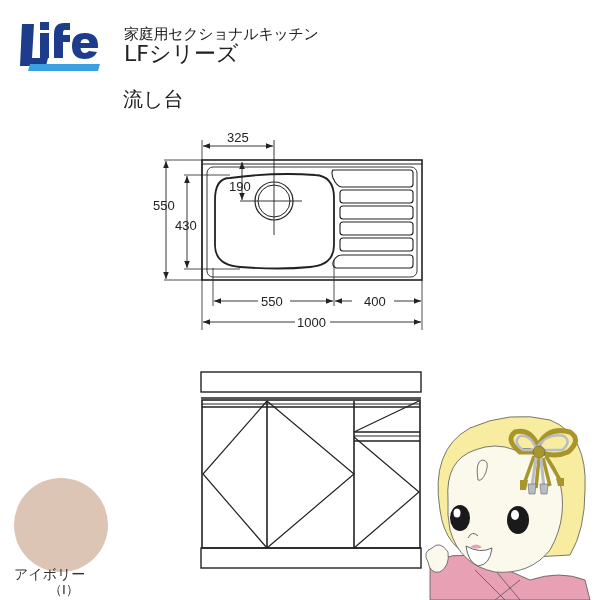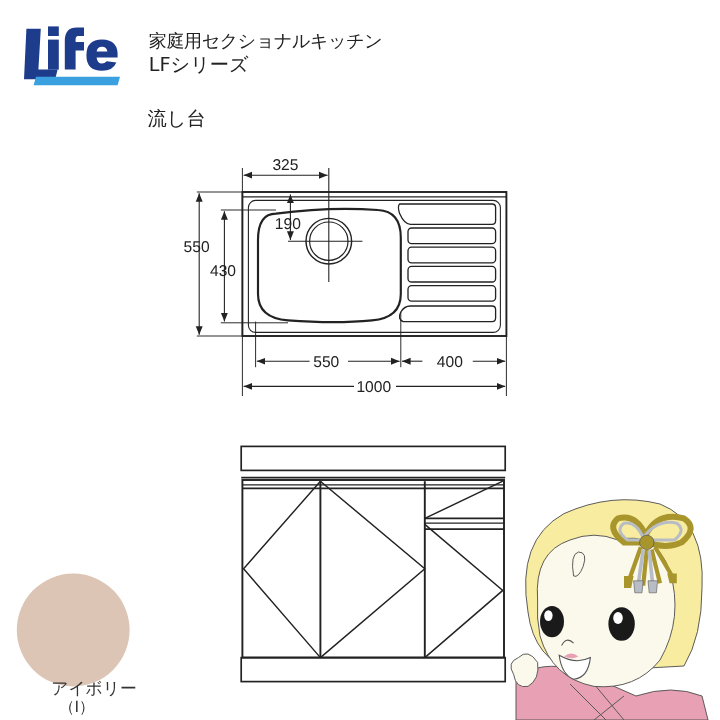--- a/index.html
+++ b/index.html
@@ -1,25 +1,25 @@
 <!DOCTYPE html>
 <html><head>
 <meta charset="utf-8">
 <style>
   html,body{margin:0;padding:0;background:#fff;}
   body{width:600px;height:600px;position:relative;overflow:hidden;font-family:"DejaVu Sans","Liberation Sans",sans-serif;color:#222;}
   .abs{position:absolute;}
   #logo{left:18px;top:18px;width:84px;height:56px;}
   .title1{left:124px;top:25px;font-size:15px;line-height:19px;letter-spacing:-0.3px;white-space:nowrap;}
-  .title2{left:124px;top:44px;font-size:16px;line-height:19px;white-space:nowrap;}
-  .ptitle{left:123px;top:84px;font-size:16px;line-height:30px;white-space:nowrap;}
+  .title2{left:124px;top:44px;font-size:22px;line-height:19px;white-space:nowrap;}
+  .ptitle{left:123px;top:84px;font-size:20px;line-height:30px;white-space:nowrap;}
   #plan{left:150px;top:120px;width:300px;height:220px;}
   #front{left:180px;top:360px;width:260px;height:240px;}
   #swatch{left:14px;top:478px;width:94px;height:94px;border-radius:50%;background:#dcc5b5;}
-  .swlabel{left:14px;top:566px;width:100px;text-align:right;font-size:14px;line-height:16px;color:#333;}
+  .swlabel{left:14px;top:566px;width:100px;text-align:left;font-size:14px;line-height:16px;color:#333;}
   .swcode{left:14px;top:582px;width:100px;text-align:center;font-size:13px;line-height:15px;color:#333;}
   #mascot{left:420px;top:380px;width:180px;height:220px;}
   .dim{font-family:"Liberation Sans","DejaVu Sans",sans-serif;font-size:13px;fill:#222;}
 </style>
 </head>
 <body>
 
 <svg id="logo" class="abs" viewBox="0 0 84 56">
   <g>
 

